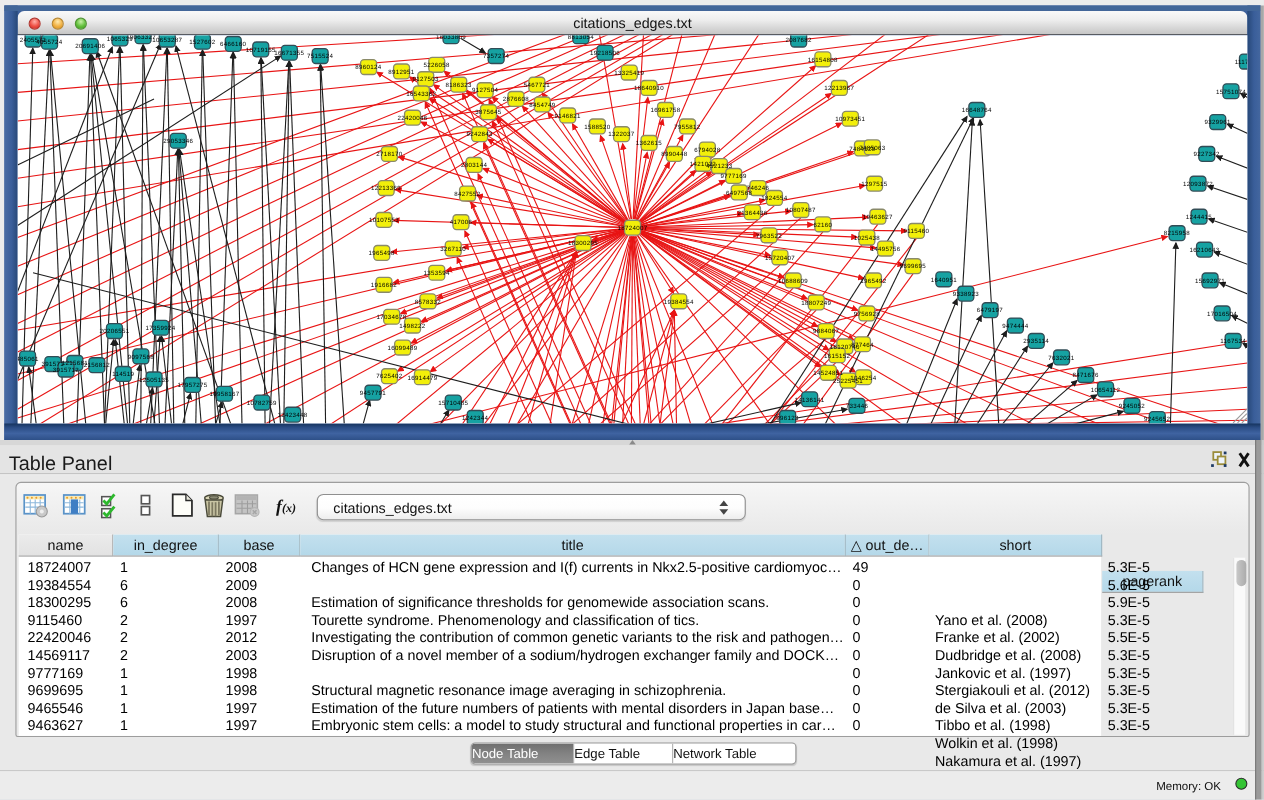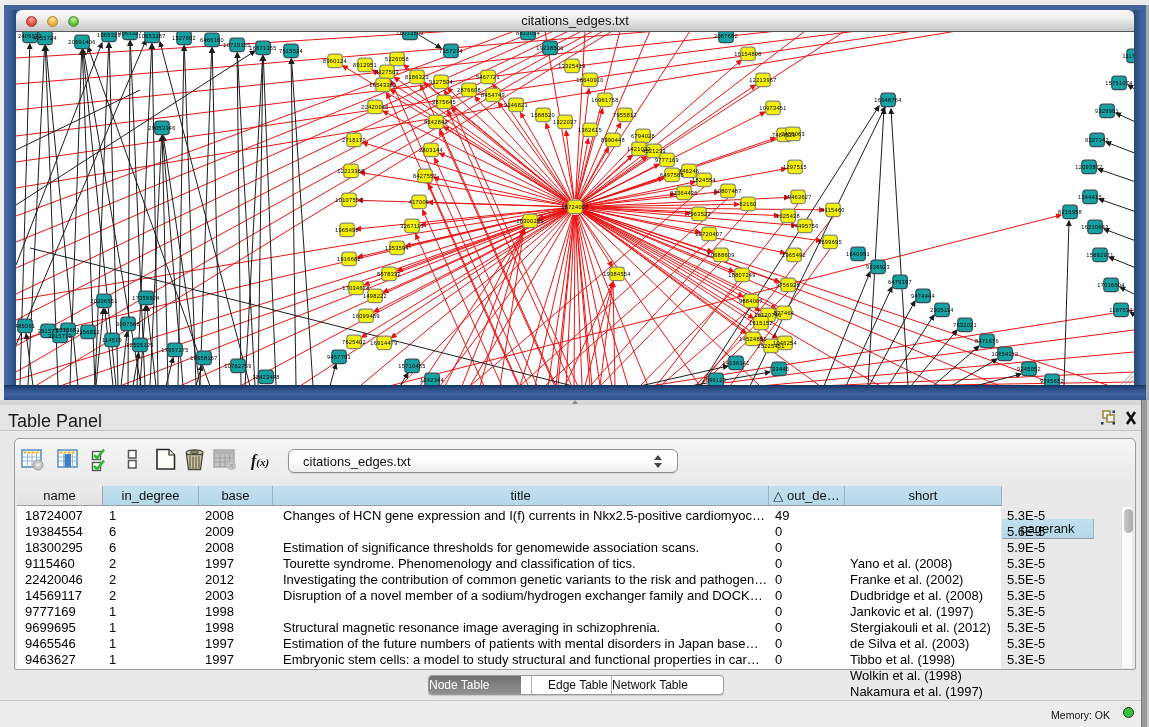--- a/index.html
+++ b/index.html
@@ -79,21 +79,21 @@
   background:linear-gradient(90deg,#c8c8c8,#ababab); border-radius:5px; }
 
 
 #tabs { left:428px; top:675px; width:296px; height:20px; border:1px solid #9a9a9a;
   border-radius:4px; background:#fff; overflow:hidden; box-shadow:0 0.5px 1px rgba(0,0,0,0.15);}
 #tabs div { position:absolute; top:0; height:100%; font-size:12px; text-align:left;
   line-height:19px; color:#111; }
 #tabs .sel { background:linear-gradient(180deg,#6f6f6f,#828282 50%,#909090);
   color:#fff; }
 #tabs .s1 { left:0; width:92px; }
-#tabs .s2 { left:102px; width:90px; border-left:1px solid #b0b0b0;padding-left:16px; }
+#tabs .s2 { left:92px; width:90px; border-left:1px solid #b0b0b0; }
 #tabs .s3 { left:182px; width:114px; border-left:1px solid #b0b0b0; }
 
 
 #status { left:0; top:700px; width:1149px; height:27px; background:#ececec;
   border-top:1px solid #c9c9c9;padding-left:16px; }
 #status .m { position:absolute; right:39px; top:8px; font-size:10.5px; color:#111; }
 #status .dot { position:absolute; right:15px; top:6px; width:11px; height:11px;
   border-radius:50%; background:#35c435; border:1px solid #2b2b2b; }
 
 

